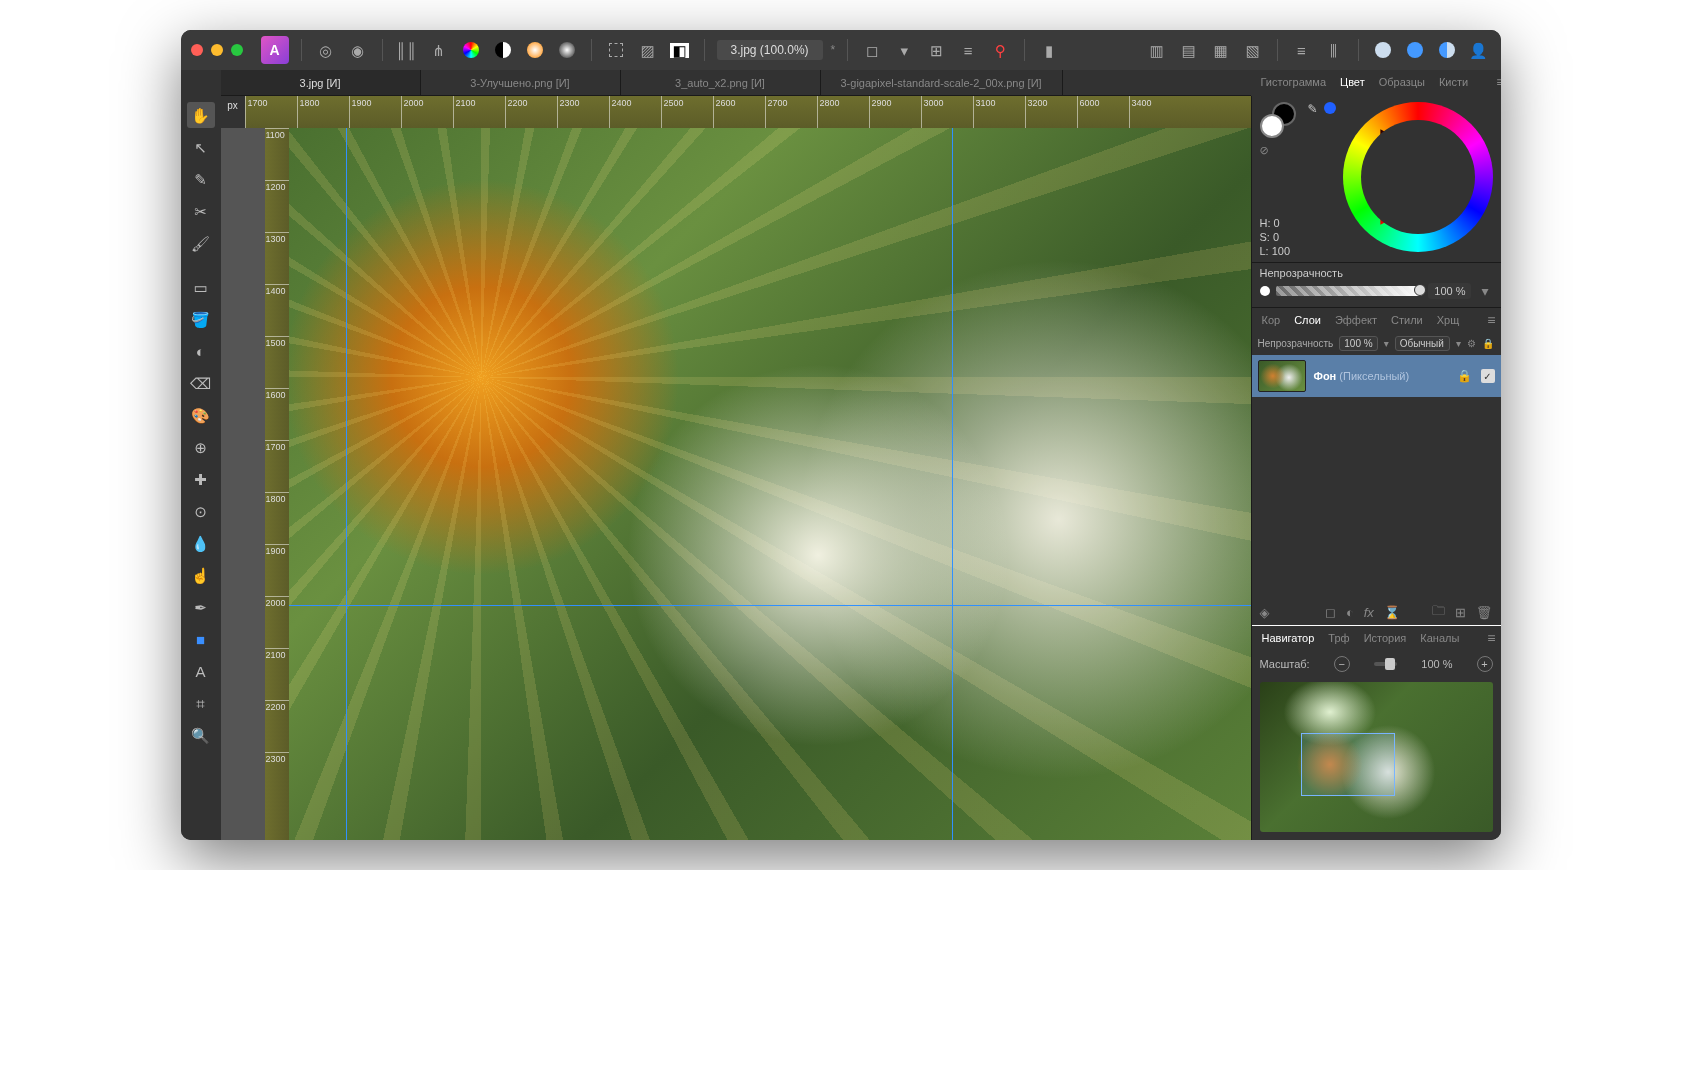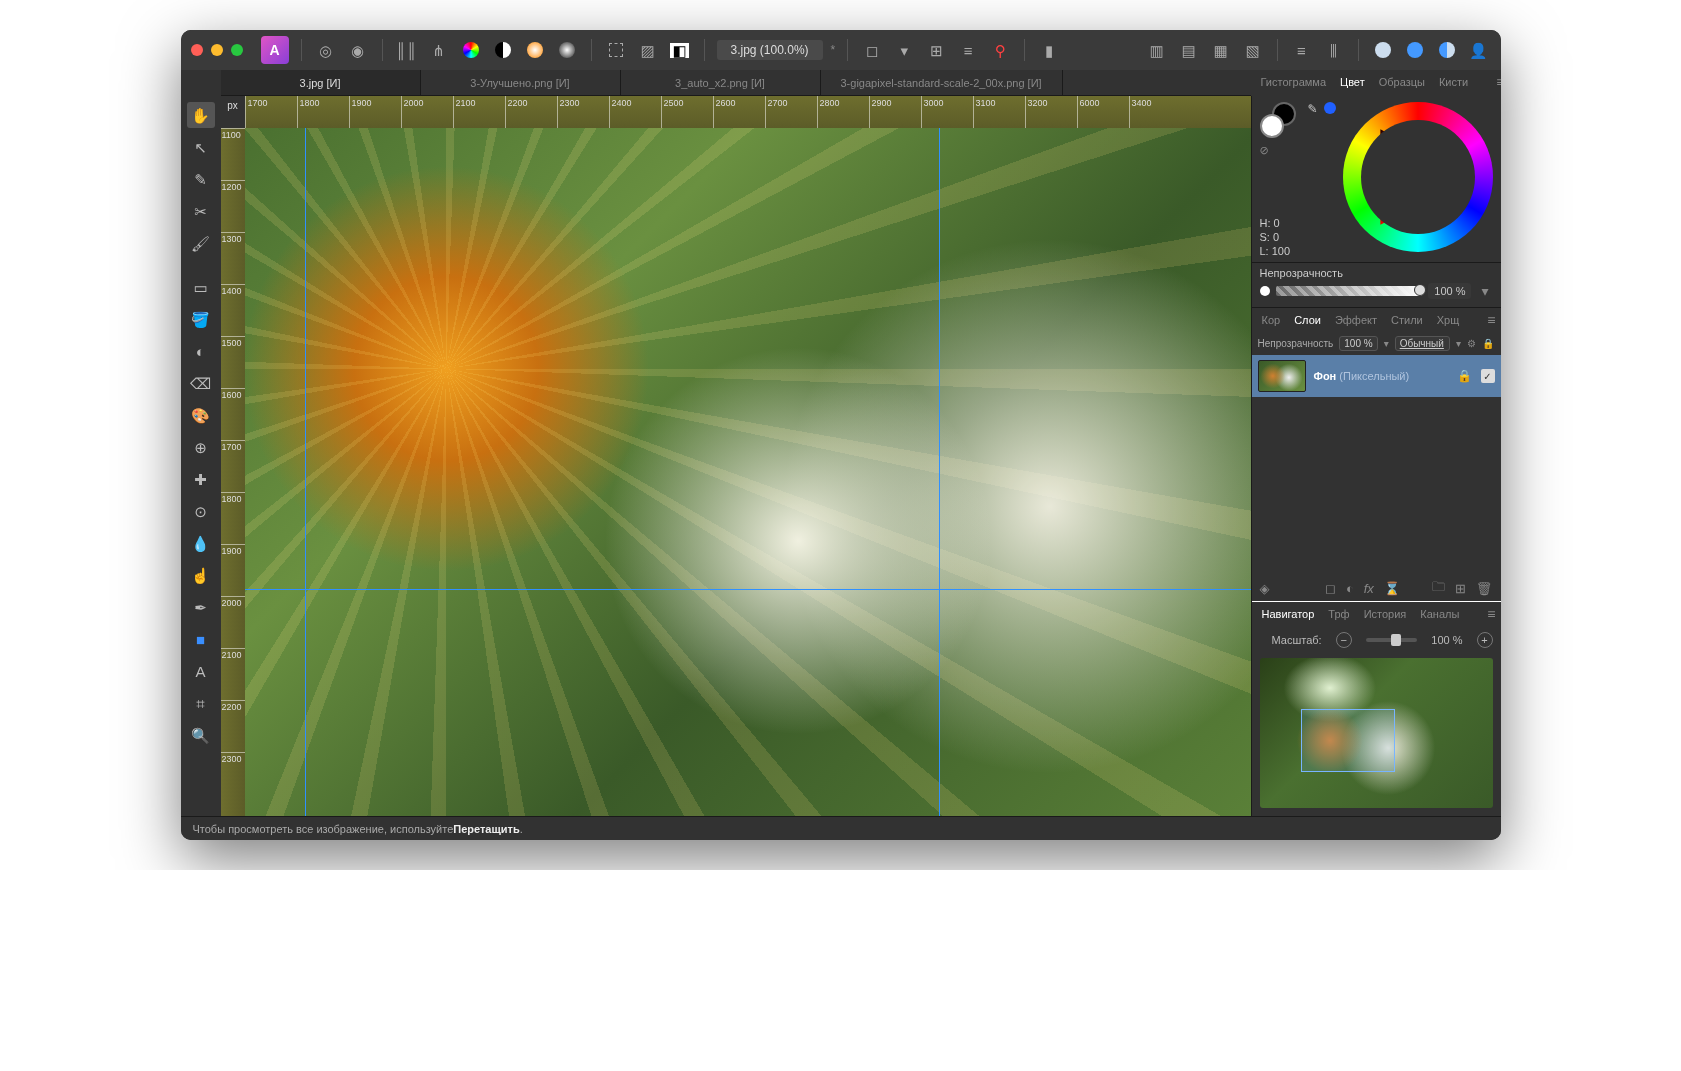--- a/index.html
+++ b/index.html
@@ -47,21 +47,21 @@
   .body{flex:1;display:flex;min-height:0;}
   
   .left-tools{width:40px;background:var(--bg2);display:flex;flex-direction:column;align-items:center;padding:6px 0;gap:6px;overflow:hidden;}
   .ltool{width:28px;height:26px;display:flex;align-items:center;justify-content:center;color:#bbb;border-radius:3px;position:relative;}
   .ltool.active{background:#555;}
   
   .canvas-area{flex:1;display:flex;flex-direction:column;background:#555;min-width:0;position:relative;}
   .ruler-h{height:32px;background:linear-gradient(#6e6e2e,#5c5c28);display:flex;font-size:9px;color:#ddd;position:relative;overflow:hidden;}
   .ruler-h .px-label{width:24px;text-align:center;line-height:20px;background:var(--bg2);font-size:10px;flex-shrink:0;}
   .ruler-h .tick{flex-shrink:0;width:52px;border-left:1px solid rgba(255,255,255,.5);padding-left:2px;line-height:12px;padding-top:1px;}
-  .canvas-inner{flex:1;display:flex;min-height:0;}
+  .canvas-inner{flex:1;display:flex;min-height:0;margin-left:44px;}
   .ruler-v{width:24px;background:linear-gradient(90deg,#6e6e2e,#5c5c28);display:flex;flex-direction:column;font-size:9px;color:#ddd;overflow:hidden;}
   .ruler-v .tick{flex-shrink:0;height:52px;border-top:1px solid rgba(255,255,255,.5);writing-mode:horizontal-tb;padding-top:1px;padding-left:1px;}
   .viewport{flex:1;position:relative;overflow:hidden;background:
     radial-gradient(circle at 20% 35%, #f0a020 0%, #c87010 10%, rgba(200,112,16,0) 22%),
     radial-gradient(circle at 55% 60%, #f0f0e0 0%, rgba(240,240,224,0) 28%),
     radial-gradient(circle at 80% 55%, #e8e8d8 0%, rgba(232,232,216,0) 30%),
     linear-gradient(135deg,#4a7030 0%, #6a9040 30%, #3a5a28 60%, #5a8038 100%);
   }
   .guide-v{position:absolute;top:0;bottom:0;width:1px;background:#3090ff;}
   .guide-h{position:absolute;left:0;right:0;height:1px;background:#3090ff;}
@@ -100,21 +100,21 @@
   .layer-thumb{width:48px;height:32px;background:linear-gradient(135deg,#3a5a28,#6a9040);border:1px solid #222;border-radius:2px;position:relative;overflow:hidden;}
   .layer-thumb::after{content:"";position:absolute;inset:0;background:radial-gradient(circle at 30% 50%,#d08030 0%,transparent 35%),radial-gradient(circle at 65% 55%,#eee 0%,transparent 40%);}
   .layer-name{flex:1;font-size:11px;color:#fff;}
   .layer-name .type{color:#b0c4de;}
   .layer-row .lock{color:#ccc;font-size:12px;}
   .layer-row .chk{width:14px;height:14px;background:#ddd;border-radius:2px;display:flex;align-items:center;justify-content:center;color:#333;font-size:10px;}
   .layer-footer{height:26px;display:flex;align-items:center;padding:0 8px;gap:10px;color:#888;font-size:13px;justify-content:flex-end;}
   .layer-footer .left{margin-right:auto;display:flex;gap:8px;}
   
   .nav-panel{display:flex;flex-direction:column;}
-  .nav-zoom{display:flex;align-items:center;padding:6px 8px;gap:14px;font-size:11px;color:#bbb;margin-left:12px;}
+  .nav-zoom{display:flex;align-items:center;padding:6px 8px;gap:24px;font-size:11px;color:#bbb;}
   .nav-zoom .track{flex:1;height:4px;background:#555;border-radius:2px;position:relative;}
   .nav-zoom .track .h{position:absolute;left:50%;top:-4px;width:10px;height:12px;background:#ccc;border-radius:2px;}
   .nav-preview{margin:4px 8px 8px;height:150px;background:linear-gradient(135deg,#2a4018,#4a7030 40%,#3a5a28);border-radius:3px;position:relative;overflow:hidden;}
   .nav-preview::before{content:"";position:absolute;inset:0;background:
     radial-gradient(circle at 30% 55%,#d08030 0%,transparent 18%),
     radial-gradient(circle at 55% 60%,#e8e8d8 0%,transparent 30%),
     radial-gradient(ellipse at 30% 20%,#e0f0d0 0%,transparent 20%);
   }
   .nav-rect{position:absolute;border:1px solid #78b4ff;background:rgba(120,180,255,.15);}
   
@@ -405,21 +405,21 @@
           <span>Эффект</span>
           <span>Стили</span>
           <span>Хрщ</span>
           <span class="spacer"></span>
           <span class="hamb">≡</span>
         </div>
       <div class="layer-opts">
         <span class="lbl">Непрозрачность</span>
         <span class="val">100 %</span>
         <span style="color:#888;">▾</span>
-        <span class="val" style="flex:1;text-decoration:underline;">Обычный</span>
+        <span class="val" style="flex:1;">Обычный</span>
         <span style="color:#888;">▾</span>
         <span style="color:#888;">⚙</span>
         <span style="color:#888;">🔒</span>
       </div>
       <div class="layers-panel">
         <div class="layer-list" id="layer-list">
             <div class="layer-row">
               <div class="layer-thumb"></div>
               <div class="layer-name"><b>Фон</b> <span class="type">(Пиксельный)</span></div>
               <span class="lock">🔒</span>
@@ -460,19 +460,14 @@
           <span style="border:1px solid #777;border-radius:50%;width:16px;height:16px;display:inline-flex;align-items:center;justify-content:center;">+</span>
         </div>
         <div class="nav-preview">
           <div class="nav-rect" id="nav-rect" style="left: 18%; top: 34%; width: 40%; height: 42%;"></div>
         </div>
       </div>
 
     </div>
   </div>
 
-  <div class="status-bar">
-    <span>Чтобы просмотреть все изображение, используйте </span>
-    <b>Перетащить</b>
-    <span>.</span>
-  </div>
 
 </div>
 
 </body></html>

